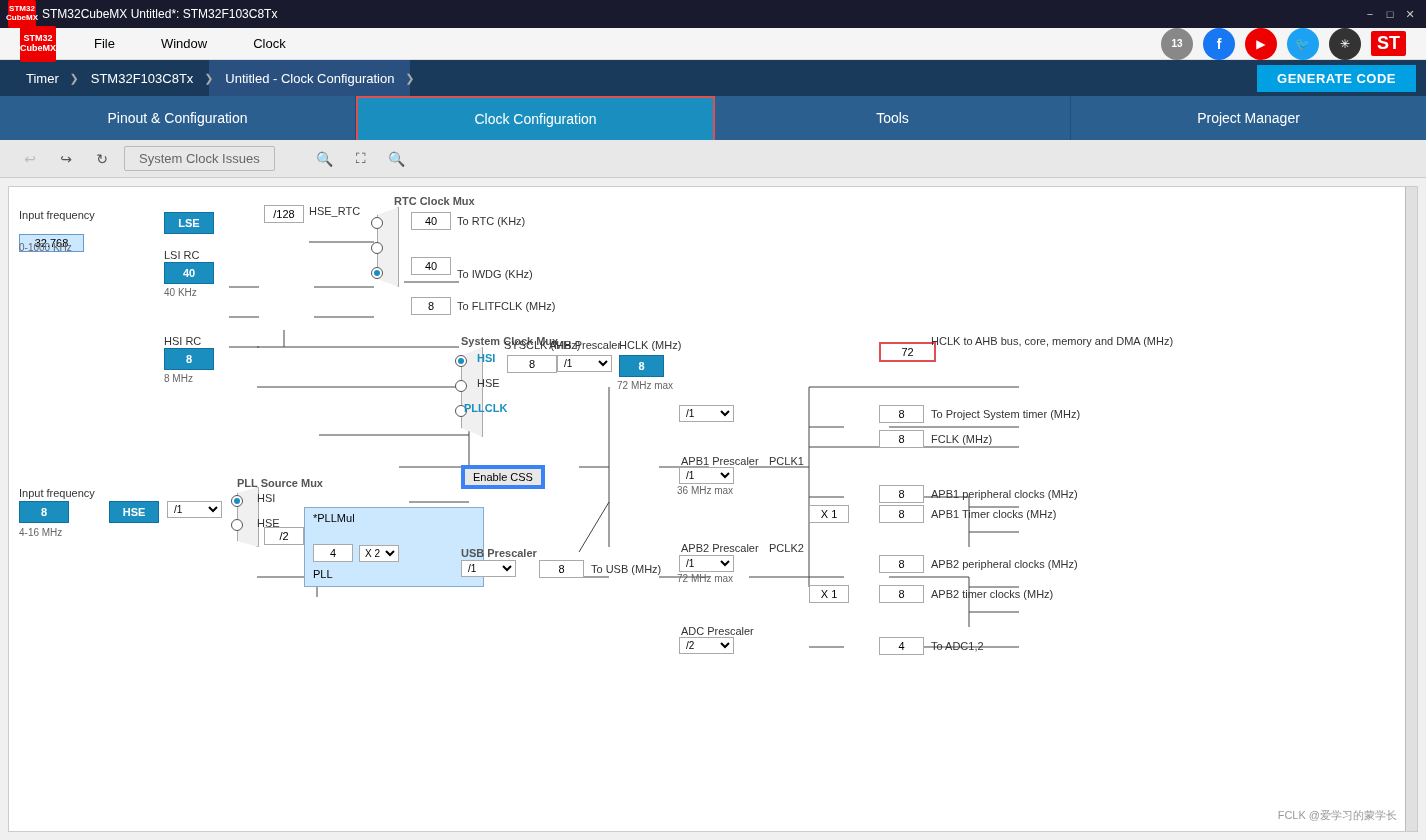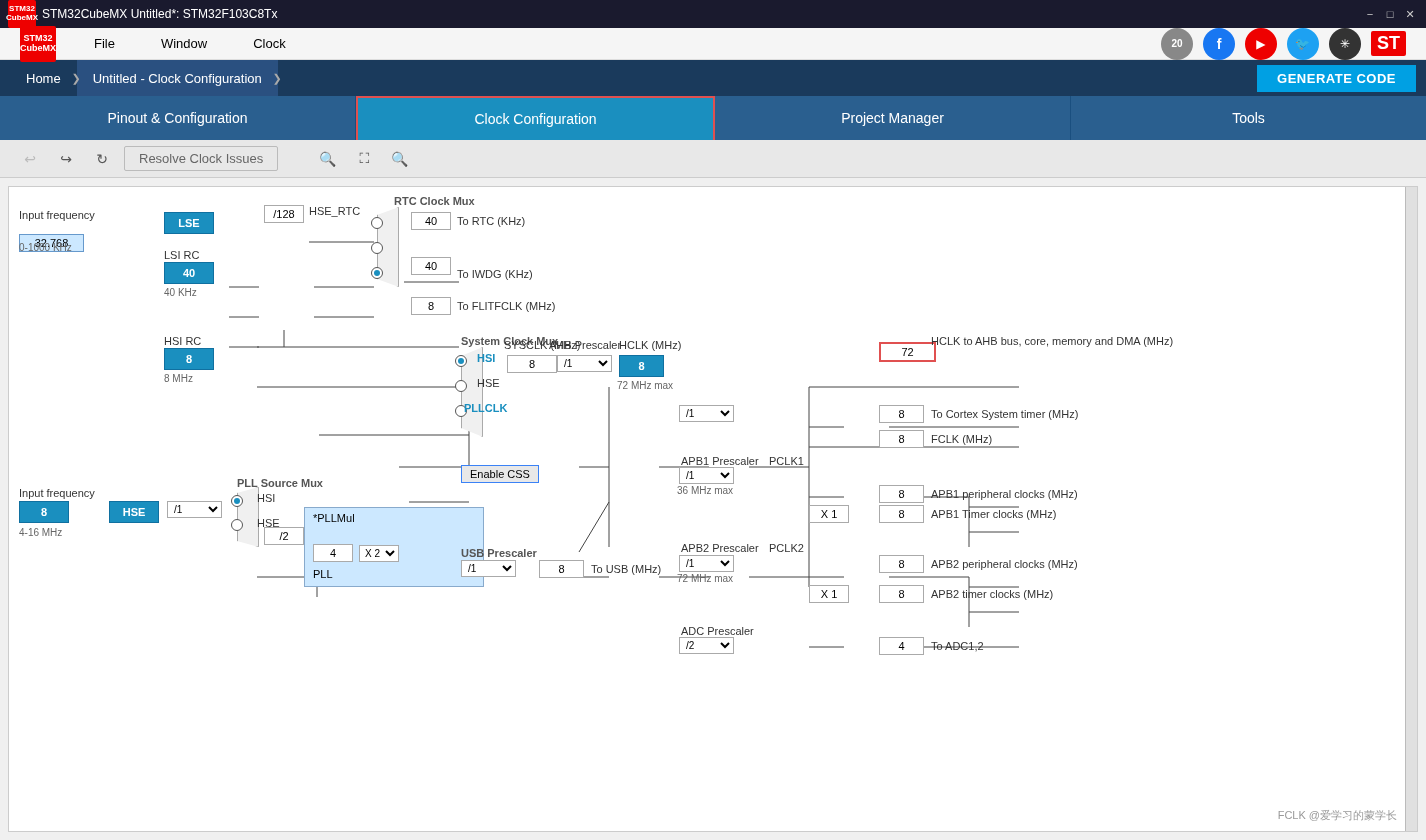--- a/index.html
+++ b/index.html
@@ -235,21 +235,21 @@
       background: #cce8ff;
       border: 1px solid #88aacc;
       padding: 4px 8px;
       font-size: 11px;
     }
 
     
     .enable-css-btn {
       position: absolute;
       background: #e8e8e8;
-      border: 1px solid #3b82f6;
+      border: 4px solid #3b82f6;
       padding: 2px 8px;
       font-size: 11px;
       cursor: pointer;
     }
 
     
     .scrollbar {
       position: absolute;
       right: 0;
       top: 0;
@@ -308,48 +308,49 @@
 
 <div class="menubar">
   <div style="display:flex;align-items:center;gap:4px;">
     <div class="st-logo" style="width:36px;height:36px;font-size:9px;">STM32<br>CubeMX</div>
   </div>
   <div class="menu-item">File</div>
   <div class="menu-item">Window</div>
   <div class="menu-item">Clock</div>
   <div class="menu-right">
     <div class="brand-icons">
-      <div class="icon-circle gray" style="font-size:10px;font-weight:bold;">20</div>
+      <div class="icon-circle gray" style="font-size:10px;font-weight:bold;">13</div>
       <div class="icon-circle blue" style="font-weight:bold;font-size:14px;">f</div>
       <div class="icon-circle red" style="font-size:12px;">▶</div>
       <div class="icon-circle lblue" style="font-size:12px;">🐦</div>
       <div class="icon-circle dark" style="font-size:12px;">✳</div>
       <div style="background:#e00;color:white;font-weight:bold;font-size:18px;padding:2px 6px;border-radius:2px;">ST</div>
     </div>
   </div>
 </div>
 
 <div class="breadcrumb">
-  <div class="breadcrumb-item">Home</div>
+  <div class="breadcrumb-item">Timer</div>
+  <div class="breadcrumb-item">STM32F103C8Tx</div>
   <div class="breadcrumb-item active">Untitled - Clock Configuration</div>
   <button class="generate-btn">GENERATE CODE</button>
 </div>
 
 <div class="tabbar">
   <div class="tab">Pinout &amp; Configuration</div>
   <div class="tab active">Clock Configuration</div>
+  <div class="tab">Tools</div>
   <div class="tab">Project Manager</div>
-  <div class="tab">Tools</div>
 </div>
 
 <div class="toolbar">
   <div class="toolbar-btn disabled" title="Undo">↩</div>
   <div class="toolbar-btn" title="Redo">↪</div>
   <div class="toolbar-btn" title="Refresh">↻</div>
-  <button class="resolve-btn">Resolve Clock Issues</button>
+  <button class="resolve-btn">System Clock Issues</button>
   <div class="toolbar-sep"></div>
   <div class="toolbar-btn">🔍</div>
   <div class="toolbar-btn">⛶</div>
   <div class="toolbar-btn">🔍</div>
 </div>
 
 <div class="canvas-area">
   <div class="clock-diagram">
 
     <svg style="position:absolute;top:0;left:0;width:100%;height:100%;pointer-events:none;">
@@ -493,21 +494,21 @@
     <div class="clk-blue-block" style="left:610px;top:168px;width:45px;height:22px;">8</div>
     <div class="clk-label small" style="left:608px;top:193px;">72 MHz max</div>
 
     <div class="clk-value highlight" style="left:870px;top:155px;width:57px;">72</div>
     <div class="clk-label" style="left:922px;top:148px;">HCLK to AHB bus, core, memory and DMA (MHz)</div>
 
     <select class="clk-select" style="left:670px;top:218px;width:55px;">
       <option>/1</option><option>/8</option>
     </select>
     <div class="clk-value" style="left:870px;top:218px;width:45px;">8</div>
-    <div class="clk-label" style="left:922px;top:221px;">To Cortex System timer (MHz)</div>
+    <div class="clk-label" style="left:922px;top:221px;">To Project System timer (MHz)</div>
 
     <div class="clk-value" style="left:870px;top:243px;width:45px;">8</div>
     <div class="clk-label" style="left:922px;top:246px;">FCLK (MHz)</div>
 
     <div class="clk-label" style="left:672px;top:268px;">APB1 Prescaler</div>
     <select class="clk-select" style="left:670px;top:280px;width:55px;">
       <option>/1</option><option>/2</option><option>/4</option>
     </select>
     <div class="clk-label small" style="left:668px;top:298px;">36 MHz max</div>
     <div class="clk-label" style="left:760px;top:268px;">PCLK1</div>

